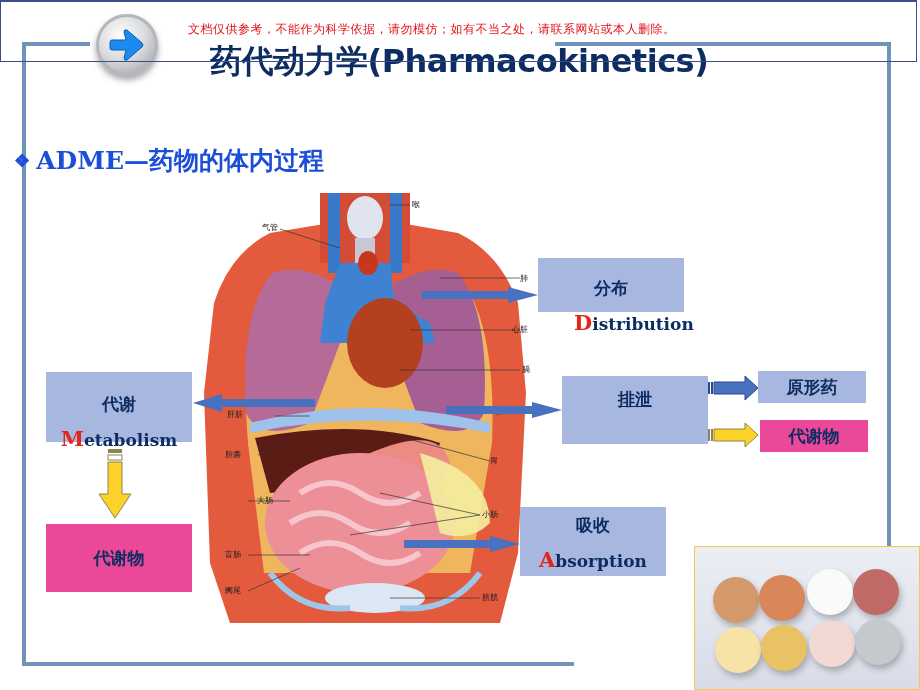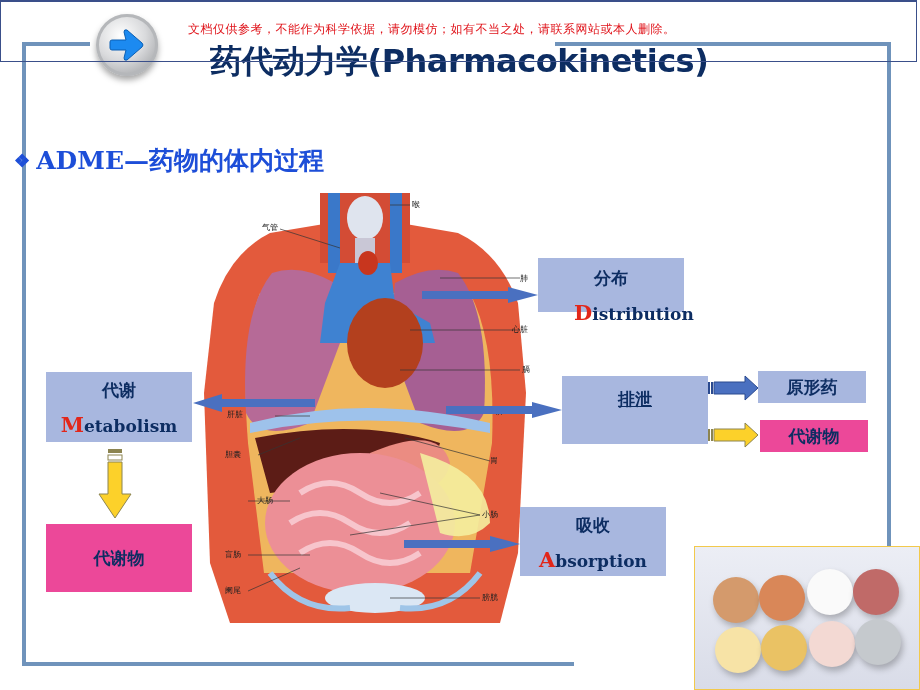--- a/index.html
+++ b/index.html
@@ -138,26 +138,26 @@
 <svg class="abs arrow-blue" style="left:192px;top:393px;" width="125" height="20">
   <path d="M123 6 L30 6 L30 1 L1 10 L30 19 L30 14 L123 14 Z"></path>
 </svg>
 <svg class="abs arrow-blue" style="left:444px;top:401px;" width="120" height="18">
   <path d="M2 5 L88 5 L88 1 L118 9 L88 17 L88 13 L2 13 Z"></path>
 </svg>
 <svg class="abs arrow-blue" style="left:402px;top:535px;" width="120" height="18">
   <path d="M2 5 L88 5 L88 1 L118 9 L88 17 L88 13 L2 13 Z"></path>
 </svg>
 
-<div class="box blue" style="left:538px;top:258px;width:146px;height:54px;padding-top:9px;">
+<div class="box blue" style="left:538px;top:258px;width:146px;height:54px;padding-top:19px;">
   <span class="cn">分布</span>
   <span class="en" style="margin-top:10px;margin-left:36px;"><span class="init">D</span><span>istribution</span></span>
 </div>
 
-<div class="box blue" style="left:46px;top:372px;width:146px;height:70px;padding-top:7px;">
+<div class="box blue" style="left:46px;top:372px;width:146px;height:70px;padding-top:21px;">
   <span class="cn">代谢</span>
   <span class="en" style="margin-top:10px;"><span class="init">M</span><span>etabolism</span></span>
 </div>
 
 <svg class="abs" style="left:98px;top:448px;" width="36" height="72">
   <rect x="10" y="1" width="14" height="4" fill="#8c8450"></rect>
   <rect x="10" y="7" width="14" height="5" fill="#fff" stroke="#8c8450" stroke-width="1"></rect>
   <path d="M10 14 L24 14 L24 46 L33 46 L17 70 L1 46 L10 46 Z" fill="#fcd12a" stroke="#8c8450" stroke-width="1"></path>
 </svg>
 

